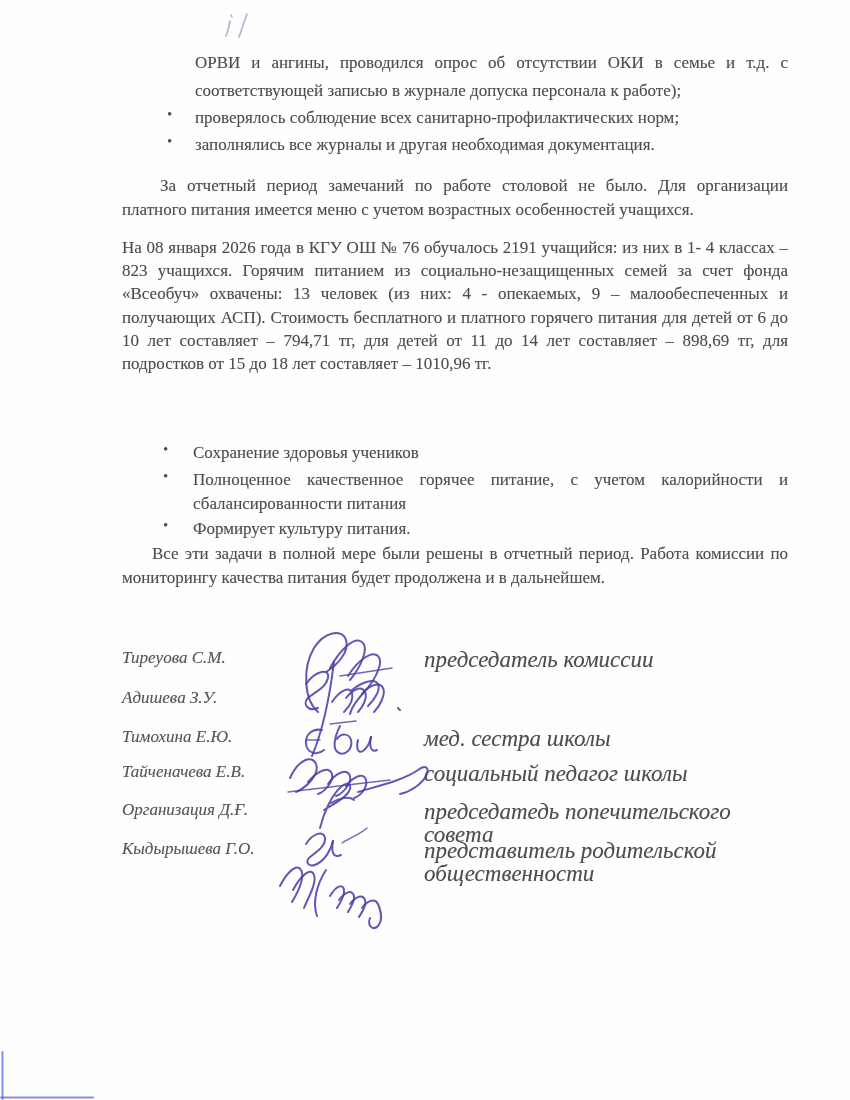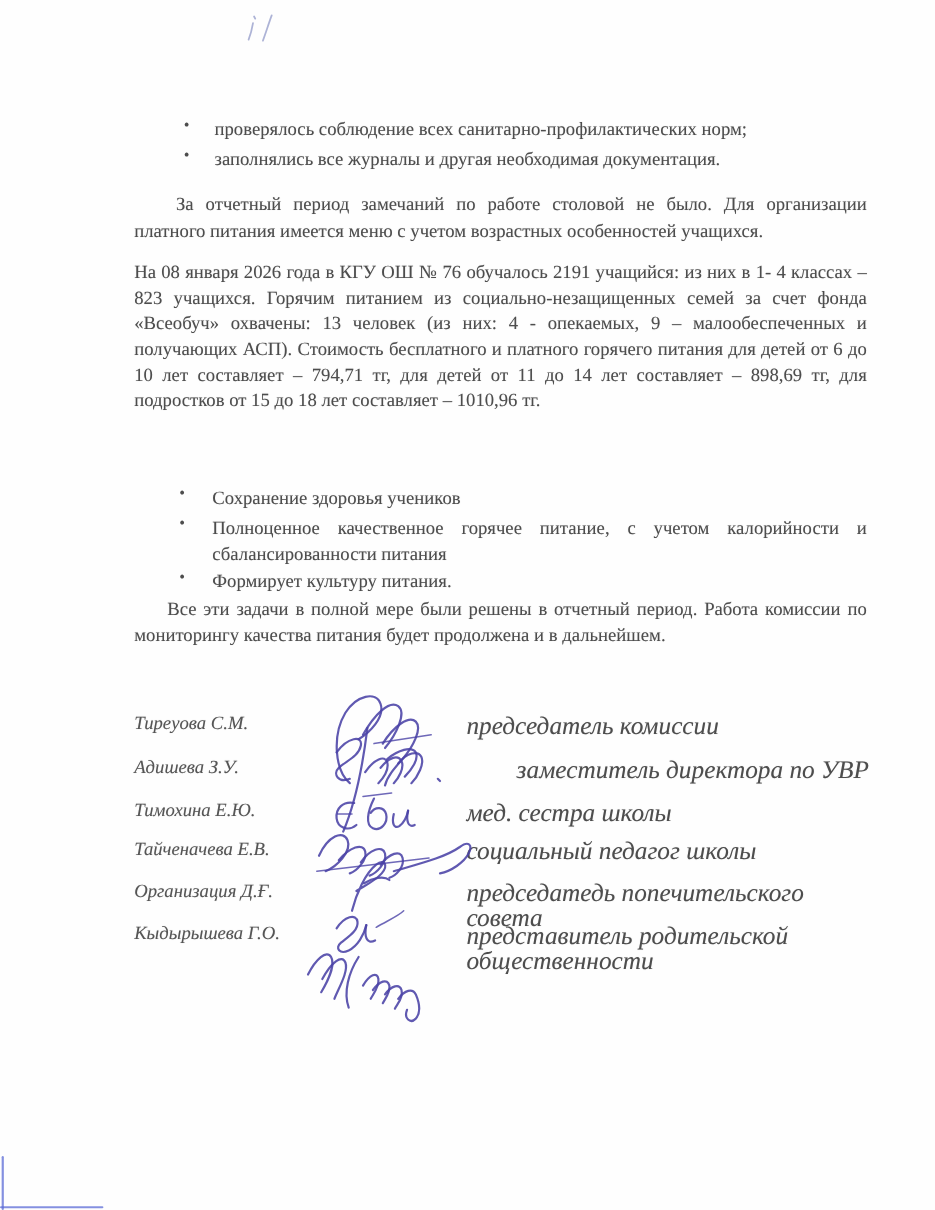--- a/index.html
+++ b/index.html
@@ -27,20 +27,21 @@
                stroke-linejoin:round;opacity:0.88;}
   svg.ink path.thin{stroke-width:1.4;opacity:0.8;}
   svg.ink path.pen-mark{stroke:#8a93c4;stroke-width:1.6;opacity:0.7;}
   svg.ink path.edge{stroke:#5b6bd5;stroke-width:2;opacity:0.75;}
 </style>
 </head>
 <body>
 
 <div class="page">
 
+  <div class="txt just" style="left:195px;width:593px;top:49px;line-height:27.5px;">ОРВИ и ангины, проводился опрос об отсутствии ОКИ в семье и т.д. с соответствующей записью в журнале допуска персонала к работе);</div>
 
   <div class="li" style="top:106px;">
     <span class="dot">•</span>
     <span class="li-text txt just" style="position:relative;">проверялось соблюдение всех санитарно-профилактических норм;</span>
   </div>
   <div class="li" style="top:133px;">
     <span class="dot">•</span>
     <span class="li-text txt just" style="position:relative;">заполнялись все журналы и другая необходимая документация.</span>
   </div>
 
@@ -63,21 +64,20 @@
   </div>
 
   <div class="txt just" style="left:122px;width:666px;top:542px;line-height:23.5px;text-indent:30px;">Все эти задачи в полной мере были решены в отчетный период. Работа комиссии по мониторингу качества питания будет продолжена и в дальнейшем.</div>
 
   <div class="sig-row" style="top:648px;">
     <span class="sig-name">Тиреуова С.М.</span>
     <span class="sig-role">председатель комиссии</span>
   </div>
   <div class="sig-row" style="top:688px;text-align:right;">
     <span class="sig-name">Адишева З.У.</span>
-    <span class="sig-role">заместитель директора по УВР</span>
   </div>
   <div class="sig-row" style="top:727px;">
     <span class="sig-name">Тимохина Е.Ю.</span>
     <span class="sig-role">мед. сестра школы</span>
   </div>
   <div class="sig-row" style="top:762px;">
     <span class="sig-name">Тайченачева Е.В.</span>
     <span class="sig-role">социальный педагог школы</span>
   </div>
   <div class="sig-row" style="top:800px;">

